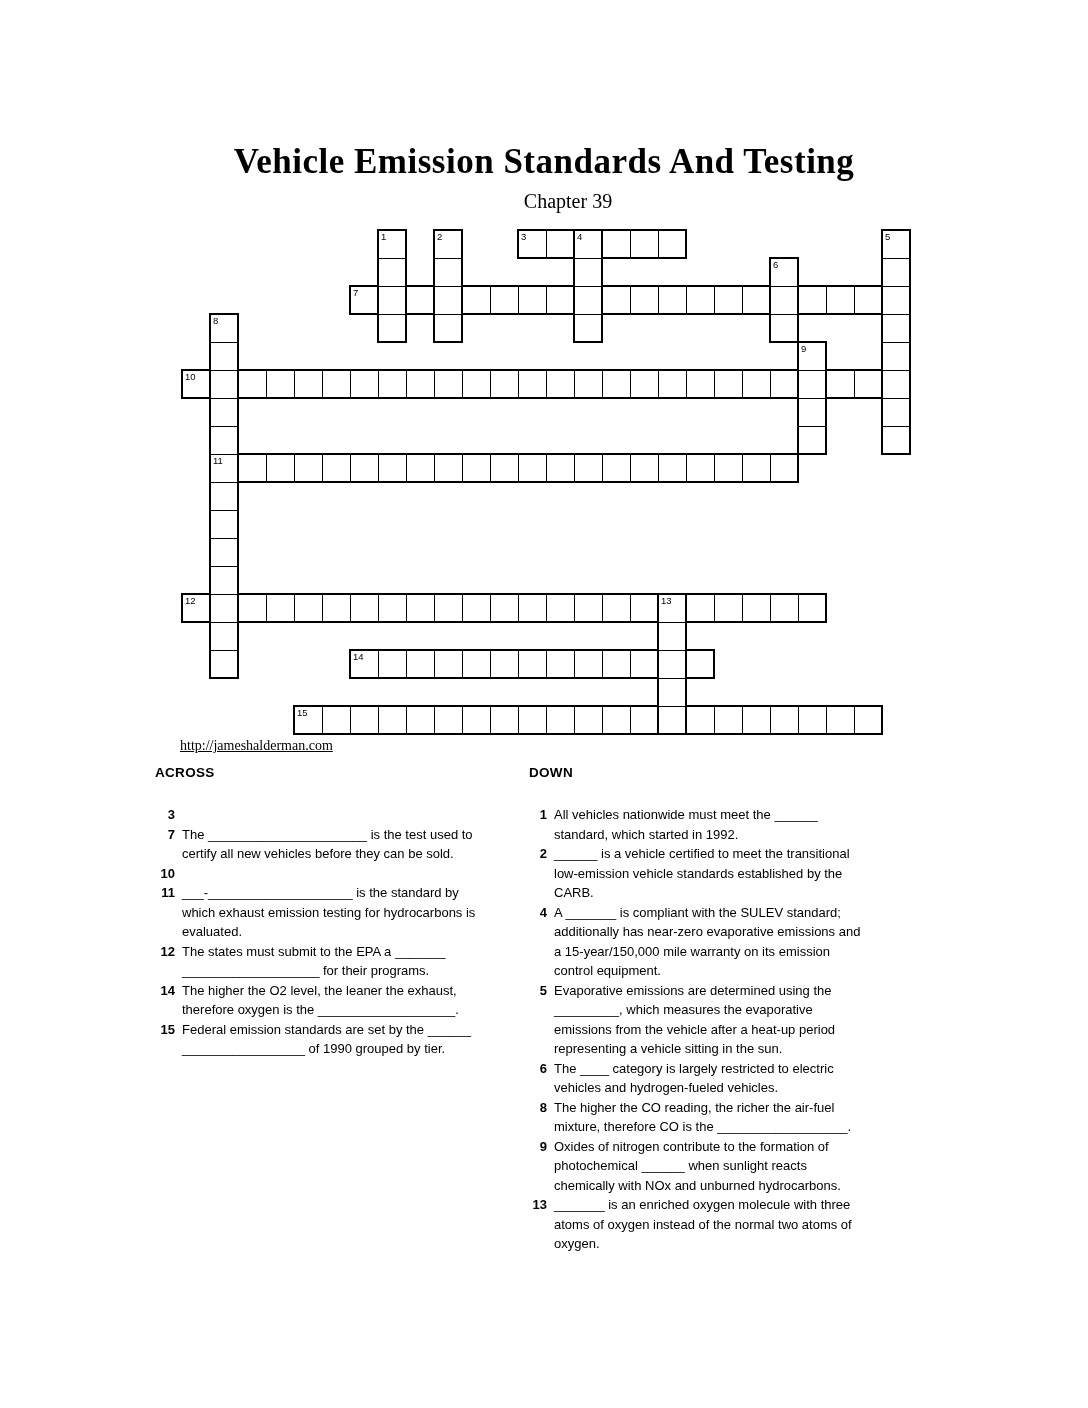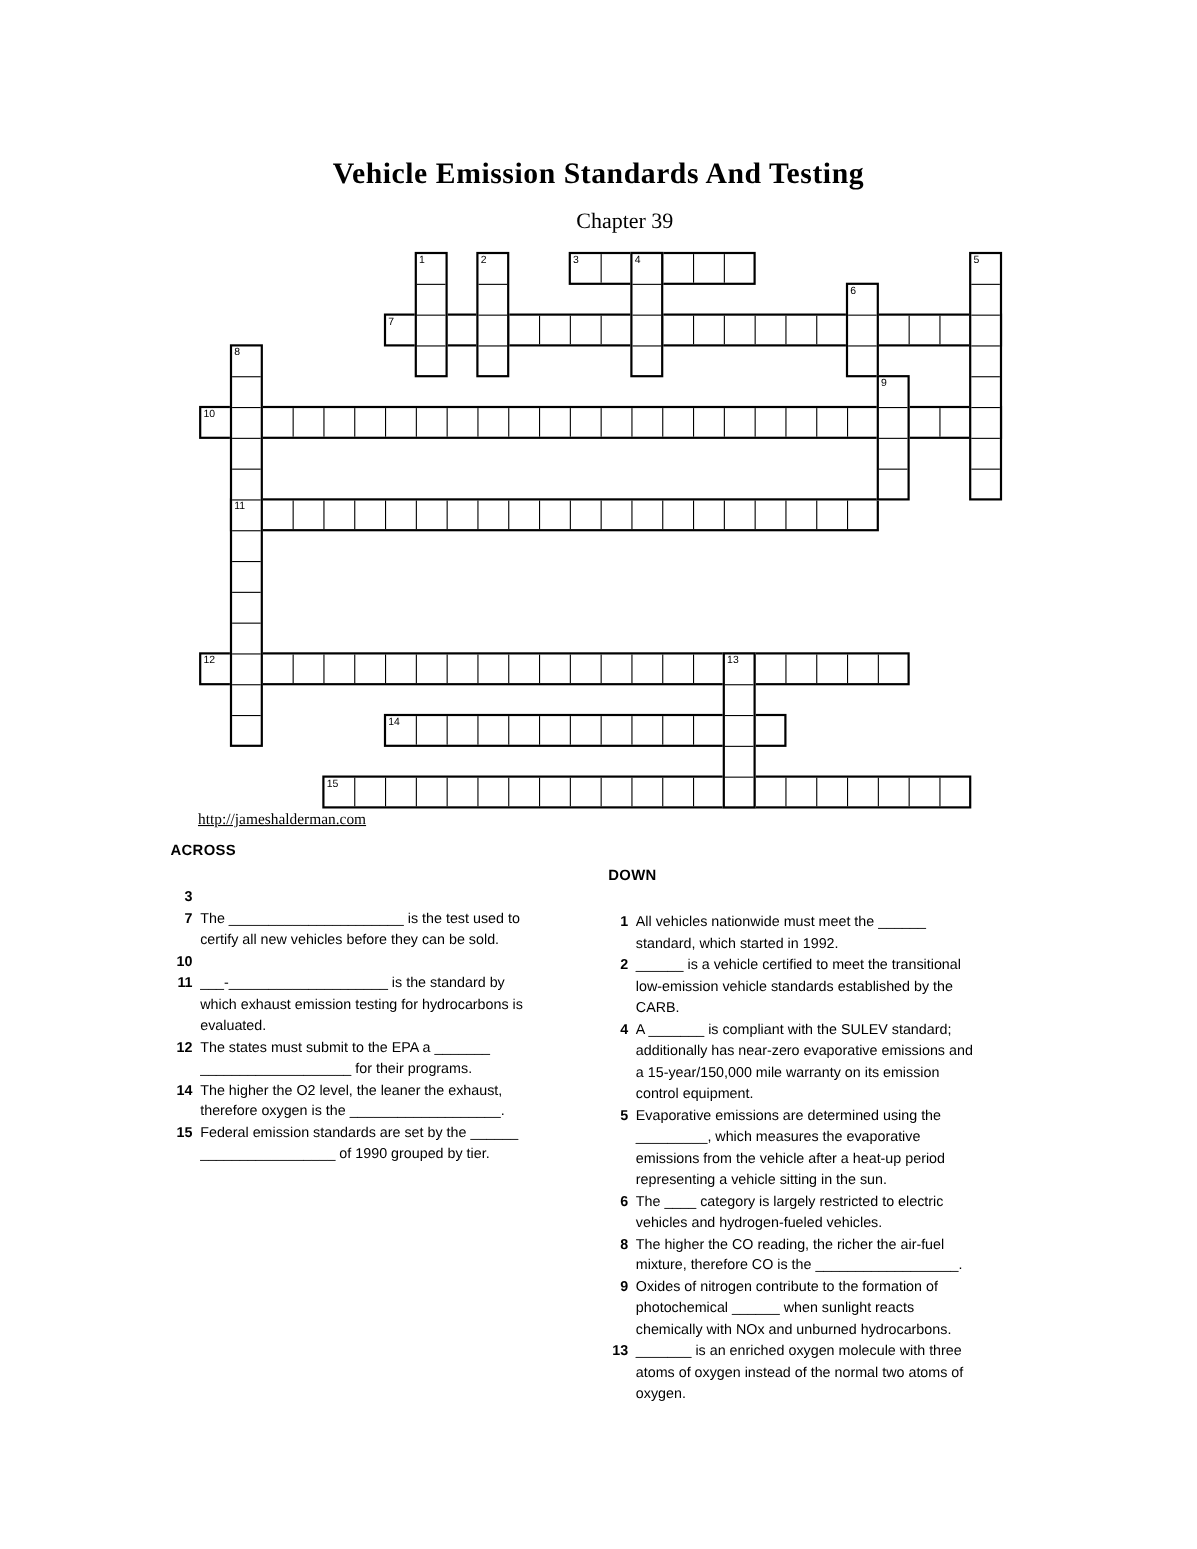--- a/index.html
+++ b/index.html
@@ -5,21 +5,21 @@
   * { margin:0; padding:0; box-sizing:border-box; }
   html,body { background:#fff; }
   body {
     width:1088px; height:1408px; position:relative;
     font-family:"Liberation Sans", sans-serif; color:#000;
     overflow:hidden;
   }
   .title {
     position:absolute; top:142px; left:0; width:100%;
     text-align:center; font-family:"Liberation Serif", serif;
-    font-weight:bold; font-size:27px; letter-spacing:0.5px;
+    font-weight:bold; font-size:35px; letter-spacing:0.5px;
   }
   .subtitle {
     position:absolute; top:190px; left:0; width:100%;
     text-align:center; font-family:"Liberation Serif", serif;
     font-size:20px;
     padding-left:48px;
   }
   #grid { position:absolute; left:182px; top:230px; width:730px; height:506px; }
   .word {
     position:absolute; background:#fff; border:2px solid #000;
@@ -29,21 +29,21 @@
     position:absolute; font-size:9.5px; line-height:10px;
     font-family:"Liberation Sans", sans-serif; z-index:5;
   }
   .source {
     position:absolute; left:180px; top:738px;
     font-family:"Liberation Serif", serif; font-size:14px;
     color:#000; text-decoration:underline;
   }
   .clues-col { position:absolute; top:765px; }
   #across-section { left:155px; width:345px; }
-  #down-section   { left:553px; width:360px;margin-top:23px; }
+  #down-section   { left:529px; width:360px; }
   .clue-header { font-size:13.5px; font-weight:bold; letter-spacing:0.3px; }
   .clue-list { margin-top:25px; }
   .clue { display:flex; align-items:flex-start; }
   .clue, .cnum, .ctext { font-size:13px; line-height:19.5px; }
   .cnum { font-weight:bold; text-align:right; flex:none; }
   #across-section .cnum { width:20px; }
   #down-section   .cnum { width:18px; }
   .ctext { margin-left:7px; }
   #across-section .ctext { width:304px; }
   #down-section   .ctext { width:312px; }

